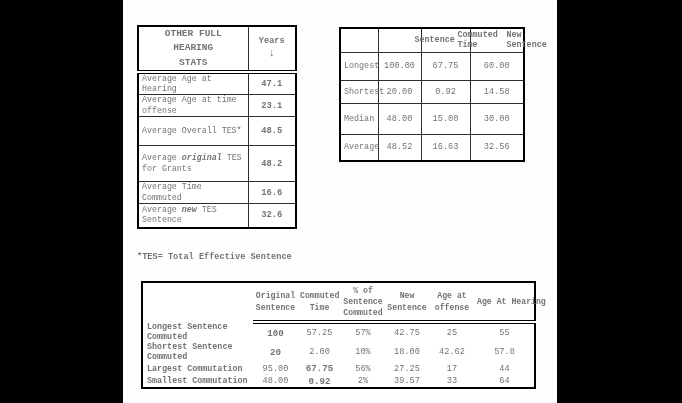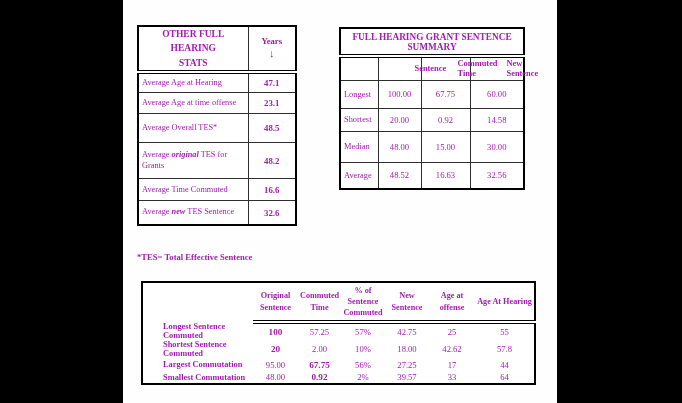--- a/index.html
+++ b/index.html
@@ -1,17 +1,17 @@
 <!DOCTYPE html>
 <html><head>
 <meta charset="utf-8">
 <style>
   html,body{margin:0;padding:0;background:#000;}
   .page{position:relative;width:682px;height:403px;background:#000;overflow:hidden;
-        font-family:Liberation Serif, serif;color:#a21caf;}
+        font-family:Liberation Mono, monospace;color:#737373;}
   .bar{position:absolute;top:0;height:403px;background:#000;}
   .bar-left{left:0;width:123px;}
   .bar-right{left:557px;width:125px;}
   .canvas{position:absolute;left:123px;top:0;width:434px;height:403px;background:#fefefe;}
 
   table{border-collapse:collapse;table-layout:fixed;position:absolute;background:#fff;}
 
   
   .stats{left:14px;top:25px;width:158px;border:2px solid #000;}
   .stats th,.stats td{border:1px solid #2e2e2e;padding:0 3px;vertical-align:middle;}
@@ -32,21 +32,21 @@
 
   
   .footnote{position:absolute;left:14px;top:252px;font-size:8.6px;font-weight:bold;text-align:right;}
 
   
   .det{left:18px;top:281px;width:393px;border:2px solid #000;}
   .det th,.det td{border:none;padding:0 2px;vertical-align:middle;}
   .det thead th{font-size:8.2px;font-weight:bold;text-align:center;line-height:1.35;}
   .det thead th.datah{border-bottom:4px double #000;}
   .det thead th.nw{white-space:nowrap;}
-  .det td.rlabel{font-size:8.4px;font-weight:bold;text-align:left;padding-left:20px;}
+  .det td.rlabel{font-size:8.4px;font-weight:bold;text-align:left;padding-left:4px;}
   .det td.num{font-size:8.6px;text-align:center;}
   .det td.b{font-weight:bold;font-size:9.2px;}
 </style>
 </head>
 <body>
 
 <div class="page">
   <div class="bar bar-left"></div>
   <div class="bar bar-right"></div>
 
@@ -98,23 +98,20 @@
     </table>
 
     <table class="sum">
       <colgroup>
           <col style="width:38px">
           <col style="width:43px">
           <col style="width:49px">
           <col style="width:54px">
         </colgroup>
       <thead>
-        <tr style="height:28px">
-          <th class="title" colspan="4">FULL HEARING GRANT SENTENCE SUMMARY</th>
-        </tr>
         <tr style="height:24px">
           <th class="colh"></th>
           <th class="colh">Sentence</th>
           <th class="colh">Commuted Time</th>
           <th class="colh">New Sentence</th>
         </tr>
       </thead>
       <tbody>
         <tr style="height:28px">
           <td class="rlabel">Longest</td>

